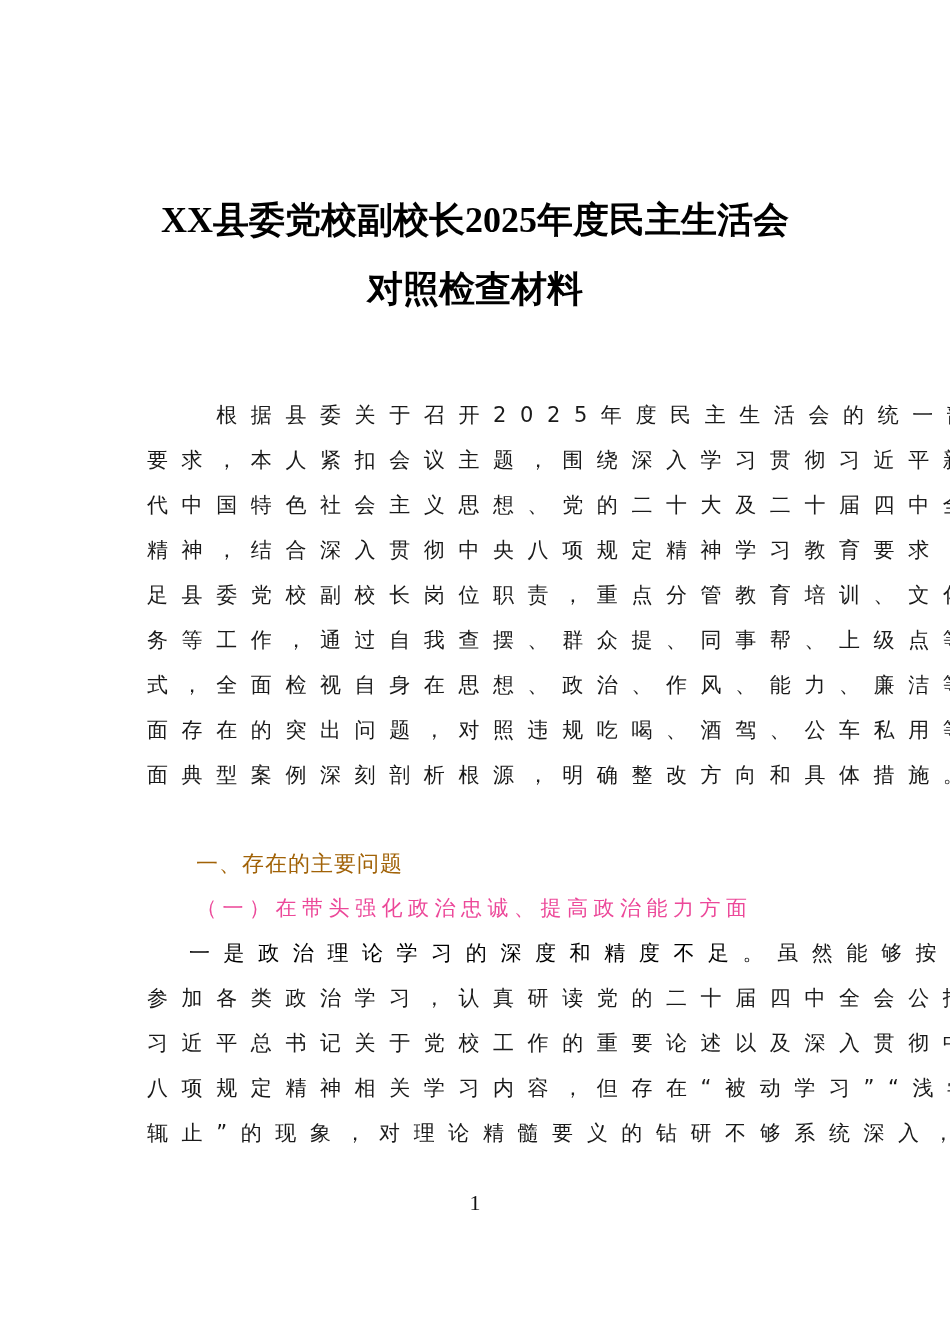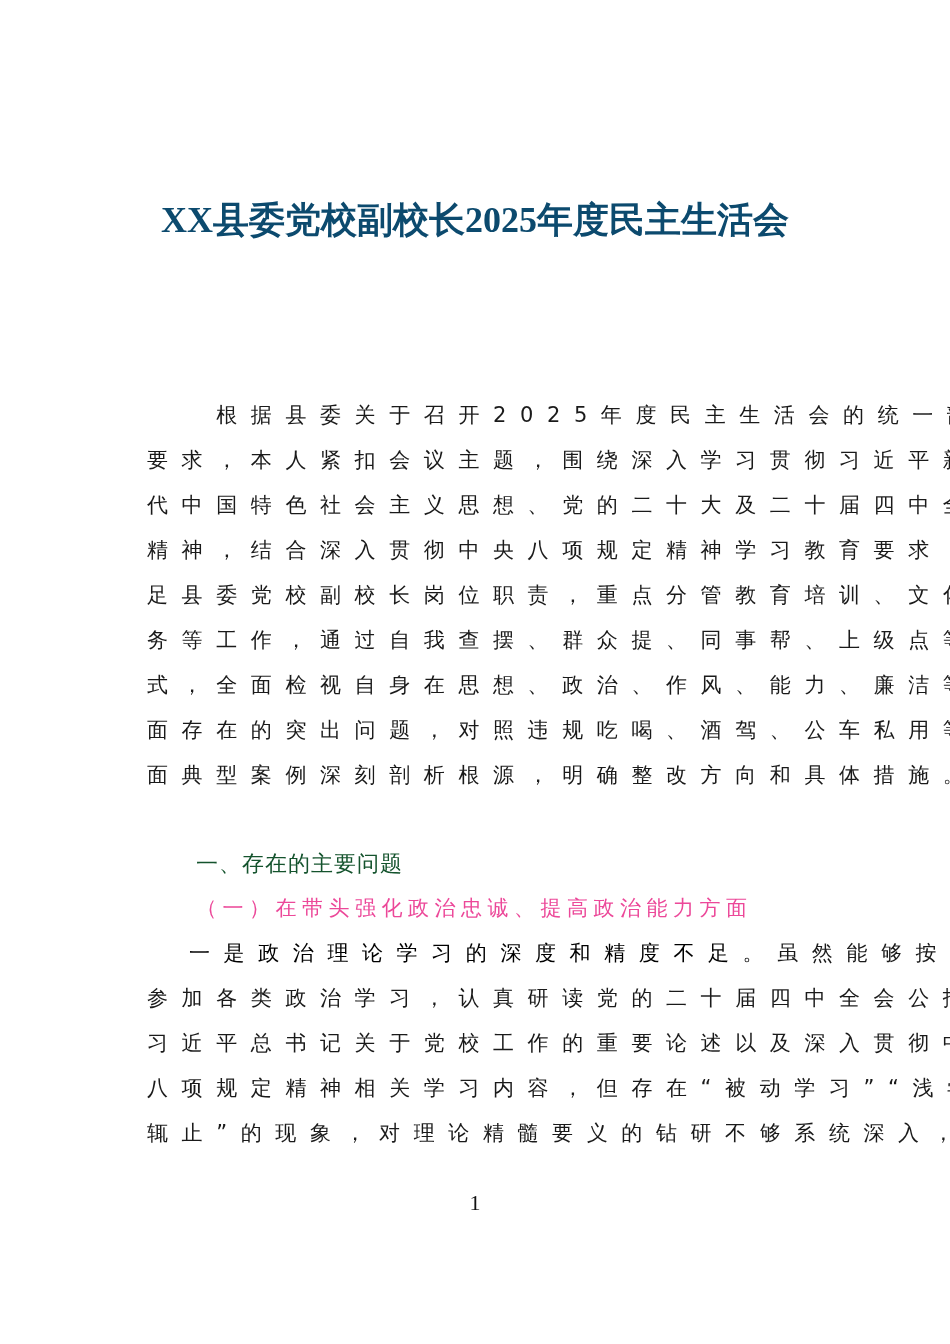--- a/index.html
+++ b/index.html
@@ -24,21 +24,21 @@
   }
   .title {
     position: absolute;
     left: 0;
     width: 950px;
     text-align: center;
     font-family: "Liberation Serif", "DejaVu Serif", serif;
     font-weight: bold;
     font-size: 36px;
     line-height: 40px;
-    color: #0c4a6e;
+    color: #000000;
     letter-spacing: 0px;
   }
   .title-line1 { top: 200px; }
   .title-line2 { top: 269px; }
 
   .body-text {
     position: absolute;
     left: 147px;
     width: 660px;
     font-family: "DejaVu Sans", "Liberation Sans", sans-serif;
@@ -56,21 +56,21 @@
   .p-intro { top: 393px; }
 
   .heading1 {
     position: absolute;
     left: 196px;
     top: 841px;
     font-family: "DejaVu Sans", "Liberation Sans", sans-serif;
     font-size: 22px;
     line-height: 45px;
     letter-spacing: 1px;
-    color: #14532d;
+    color: #a16207;
   }
   .heading2 {
     position: absolute;
     left: 196px;
     top: 886px;
     font-family: "DejaVu Serif", "Liberation Serif", serif;
     font-size: 21px;
     line-height: 45px;
     letter-spacing: 5.5px;
     color: #ec4899;
@@ -91,20 +91,21 @@
     line-height: 26px;
     color: #111111;
   }
 </style>
 </head>
 <body>
 
 <div class="page">
 
   <div class="title title-line1">XX县委党校副校长2025年度民主生活会</div>
+  <div class="title title-line2">对照检查材料</div>
 
   <div class="body-text p-intro">
     <span class="line">　　根据县委关于召开2025年度民主生活会的统一部署和</span>
     <span class="line">要求，本人紧扣会议主题，围绕深入学习贯彻习近平新时</span>
     <span class="line">代中国特色社会主义思想、党的二十大及二十届四中全会</span>
     <span class="line">精神，结合深入贯彻中央八项规定精神学习教育要求，立</span>
     <span class="line">足县委党校副校长岗位职责，重点分管教育培训、文化服</span>
     <span class="line">务等工作，通过自我查摆、群众提、同事帮、上级点等方</span>
     <span class="line">式，全面检视自身在思想、政治、作风、能力、廉洁等方</span>
     <span class="line">面存在的突出问题，对照违规吃喝、酒驾、公车私用等反</span>

